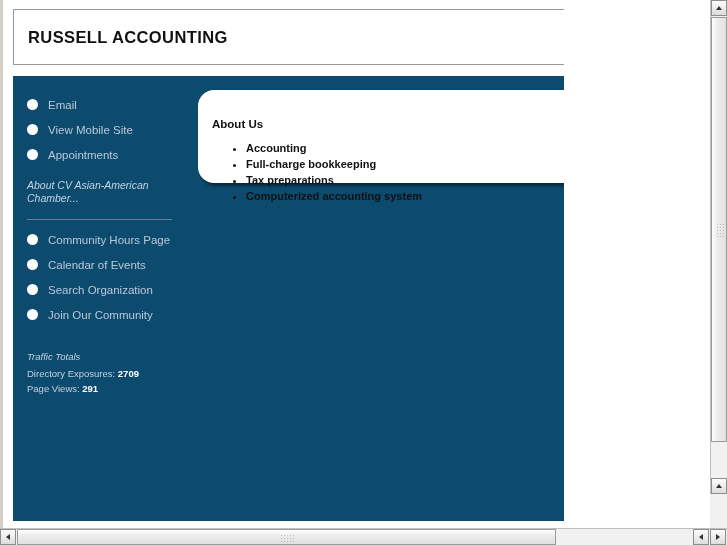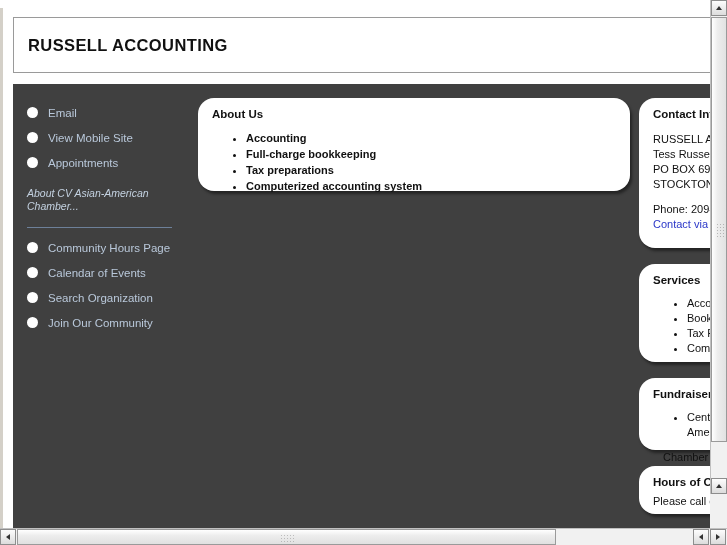--- a/index.html
+++ b/index.html
@@ -19,22 +19,22 @@
     height: 545px;
     overflow: hidden;
     background: #ffffff;
     box-sizing: border-box;
   }
 
   
   .viewport {
     position: absolute;
     left: 0;
-    top: 8px;
-    width: 710px;
+    top: 0;
+    width: 564px;
     height: 528px;
     overflow: hidden;
     background: #ffffff;
     border-left: 3px solid #d4d0c8;
     box-sizing: border-box;
   }
 
   .page {
     position: absolute;
     left: 0;
@@ -68,21 +68,21 @@
     white-space: nowrap;
   }
 
   
   .body-blue {
     position: absolute;
     left: 10px;
     top: 76px;
     width: 700px;
     height: 445px;
-    background: #404040;
+    background: #0c4a6e;
     box-sizing: border-box;
   }
 
   
   .sidebar {
     position: absolute;
     left: 0;
     top: 0;
     width: 185px;
     padding: 16px 0 0 14px;
@@ -142,21 +142,21 @@
     white-space: nowrap;
   }
   .traffic-row b { color: #ffffff; }
 
   
   .card {
     background: #ffffff;
     border-radius: 16px;
     box-shadow: 2px 3px 3px rgba(0,0,0,0.45);
     box-sizing: border-box;
-    padding: 10px 14px 12px 14px;
+    padding: 28px 14px 12px 14px;
   }
   .card-title {
     font-size: 11.5px;
     font-weight: bold;
     color: #111111;
     margin-bottom: 6px;
   }
   .card ul {
     margin: 10px;
     padding: 0 0 0 24px;
@@ -383,20 +383,31 @@
           <div class="nav-item">
             <span class="nav-bullet"></span>
             <span class="nav-label">Search Organization</span>
           </div>
           <div class="nav-item">
             <span class="nav-bullet"></span>
             <span class="nav-label">Join Our Community</span>
           </div>
         </div>
 
+        <div class="traffic">
+          <div class="traffic-title">Traffic Totals</div>
+          <div class="traffic-row">
+            <span>Directory Exposures:</span>
+            <b>2709</b>
+          </div>
+          <div class="traffic-row">
+            <span>Page Views:</span>
+            <b>291</b>
+          </div>
+        </div>
 
         <div class="card card-about">
           <div class="card-title">About Us</div>
           <ul>
             <li>Accounting</li>
             <li>Full-charge bookkeeping</li>
             <li>Tax preparations</li>
             <li>Computerized accounting system</li>
           </ul>
         </div>

